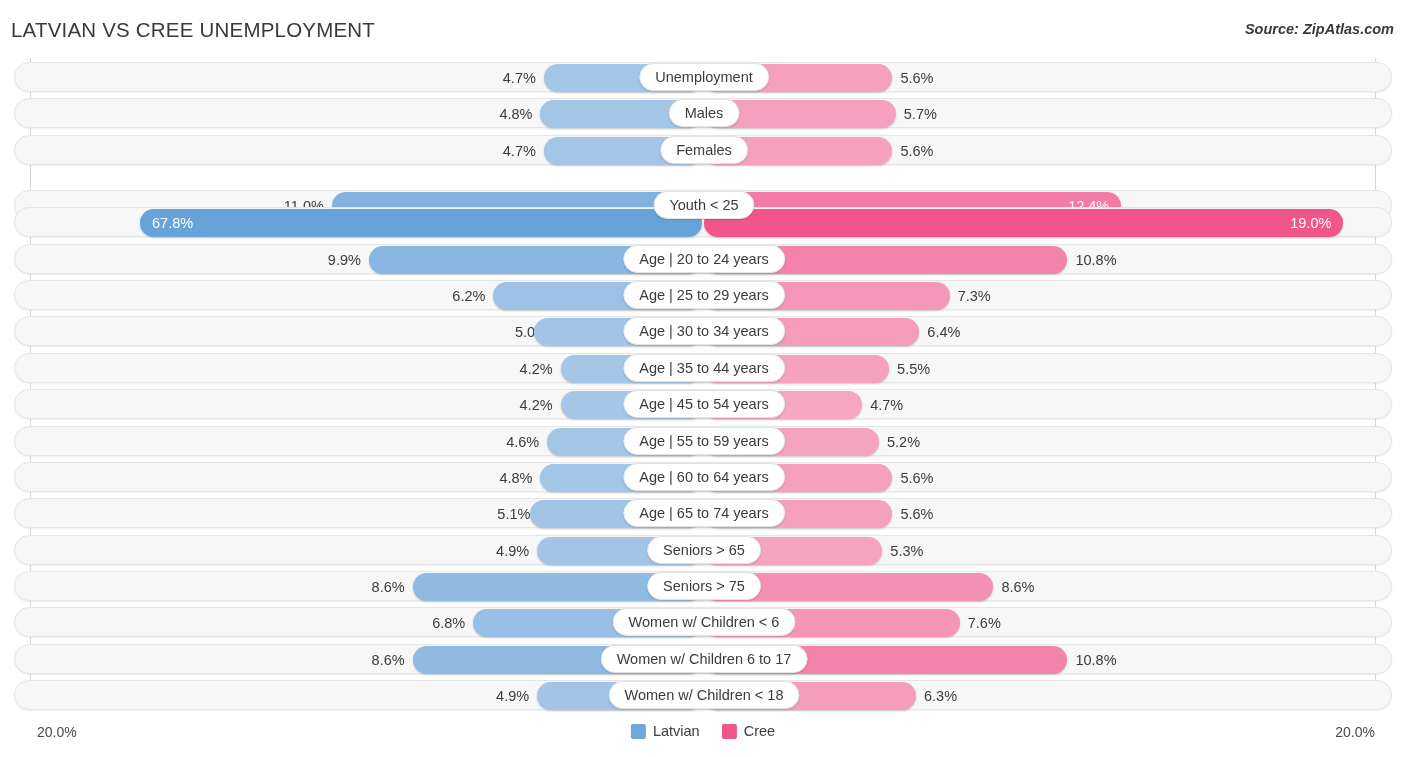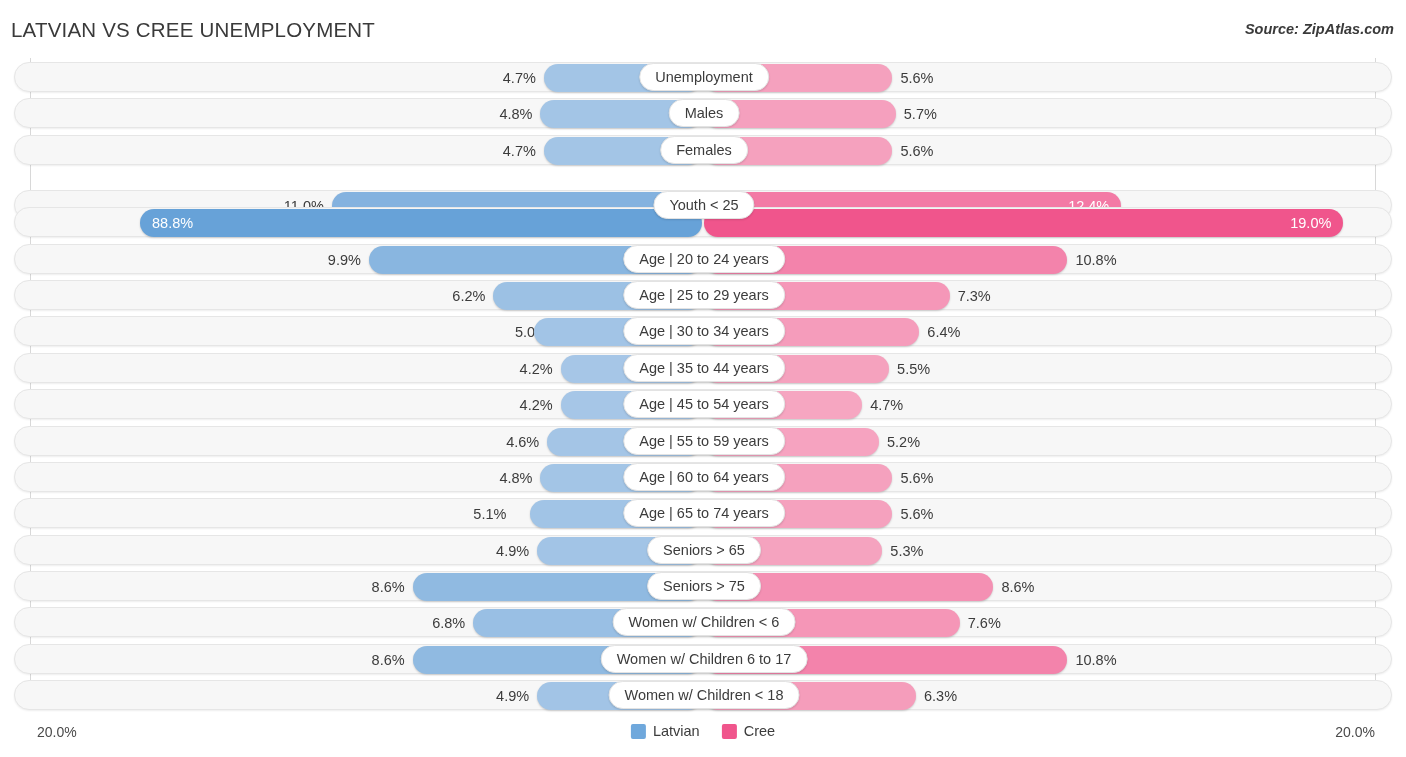--- a/index.html
+++ b/index.html
@@ -198,21 +198,21 @@
           <div class="bar bar-left" style="width: 370.15px; background: rgb(132, 178, 223);"></div>
           <div class="bar bar-right" style="width: 417.26px; background: rgb(243, 122, 165);">
             <span class="val-in-right">12.4%</span>
           </div>
           <div class="pill" style="left: 689px;">Youth &lt; 25</div>
         </div>
       </div>
       <div class="row" style="top: 149.4px;">
         <div class="row-inner">
           <div class="bar bar-left" style="width: 561.955px; background: rgb(103, 162, 216);">
-            <span class="val-in-left">88.8%</span>
+            <span class="val-in-left">67.8%</span>
           </div>
           <div class="bar bar-right" style="width: 639.35px; background: rgb(240, 85, 140);">
             <span class="val-in-right">19.0%</span>
           </div>
         </div>
       </div>
       <div class="row" style="top: 185.75px;">
         <div class="row-inner">
           <div style="position: absolute; top: 1px; right: 689px; height: 28px;">
             <span class="val val-left-out" style="right: 333.135px; transform: none; padding-right: 8px;">9.9%</span>
@@ -299,21 +299,21 @@
             <span class="val" style="left: 196.44px; transform: none;">5.6%</span>
           </div>
           <div class="bar bar-left" style="width: 161.52px; background: rgb(163, 197, 230);"></div>
           <div class="bar bar-right" style="width: 188.44px; background: rgb(245, 161, 190);"></div>
           <div class="pill" style="left: 689px;">Age | 60 to 64 years</div>
         </div>
       </div>
       <div class="row" style="top: 440.2px;">
         <div class="row-inner">
           <div style="position: absolute; top: 1px; right: 689px; height: 28px;">
-            <span class="val val-left-out" style="right: 171.615px; transform: none; padding-right: 24px;">5.1%</span>
+            <span class="val val-left-out" style="right: 171.615px; transform: none; padding-right: 0;">5.1%</span>
           </div>
           <div style="position: absolute; top: 1px; left: 689px; height: 28px;">
             <span class="val" style="left: 196.44px; transform: none;">5.6%</span>
           </div>
           <div class="bar bar-left" style="width: 171.615px; background: rgb(161, 196, 230);"></div>
           <div class="bar bar-right" style="width: 188.44px; background: rgb(245, 161, 190);"></div>
           <div class="pill" style="left: 689px;">Age | 65 to 74 years</div>
         </div>
       </div>
       <div class="row" style="top: 476.55px;">

